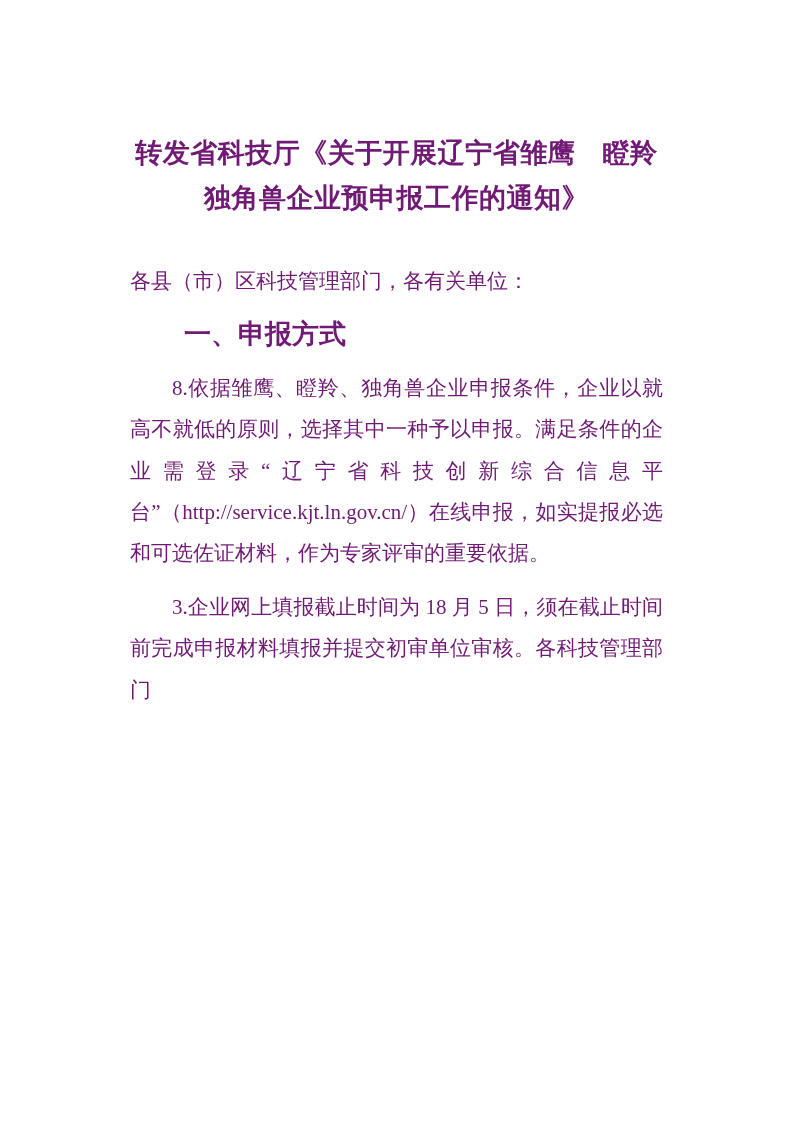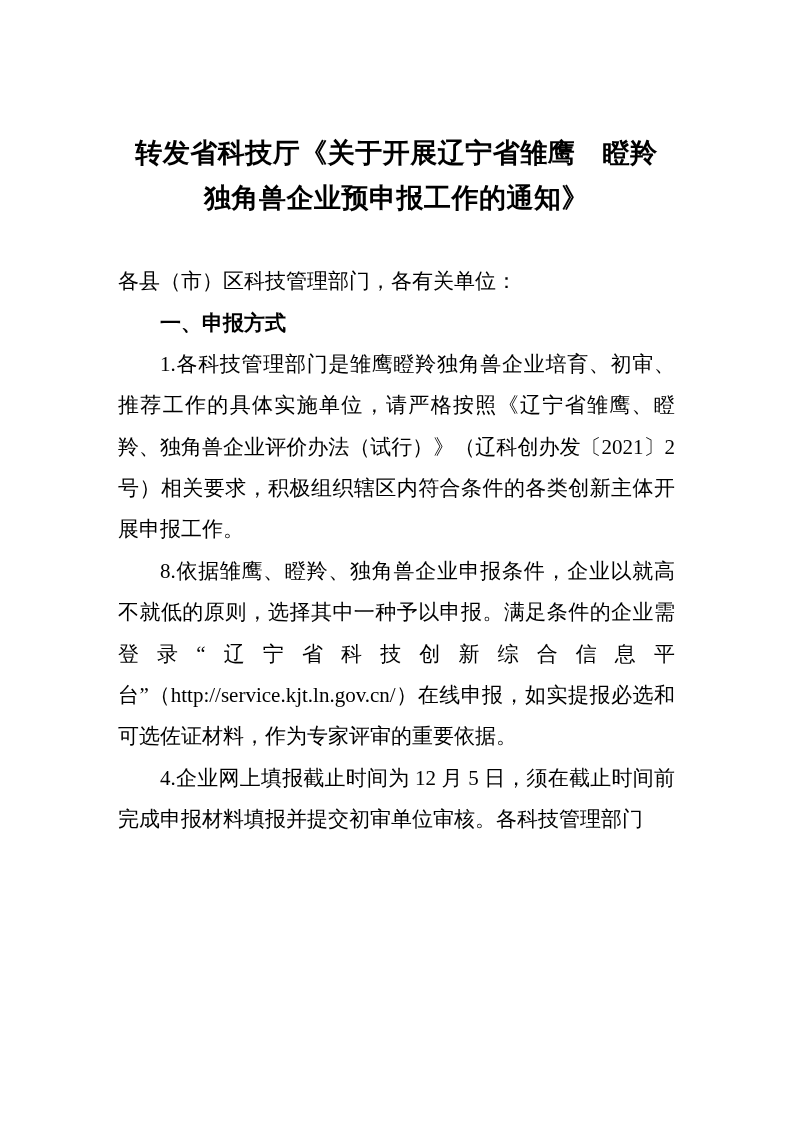--- a/index.html
+++ b/index.html
@@ -6,21 +6,21 @@
     margin: 0;
     padding: 0;
     background: #ffffff;
   }
   .page {
     position: relative;
     width: 793px;
     height: 902px;
     background: #ffffff;
     overflow: hidden;
-    color: #000000;
+    color: #701a75;
     font-family: "Liberation Serif", serif;
   }
   .content {
     position: absolute;
     left: 118px;
     top: 0;
     width: 557px;
   }
   .doc-title {
     margin: 131px 0 0 0;
@@ -34,34 +34,34 @@
     display: block;
     white-space: nowrap;
   }
   .doc-body {
     margin-top: 40px;
     font-size: 21px;
     line-height: 41.4px;
     text-align: justify;
   }
   .doc-body p {
-    margin: 0;
+    margin: 12px;
     padding: 0;
   }
   .salutation {
     text-indent: 0;
   }
   .para {
     text-indent: 2em;
   }
   .section-heading {
     text-indent: 2em;
     font-weight: bold;
     font-family: "Liberation Sans", sans-serif;
-    font-size: 21px;
+    font-size: 27px;
   }
   .page-footer {
     position: absolute;
     top: 1035px;
     left: 0;
     width: 793px;
     text-align: center;
     font-size: 15px;
     line-height: 18px;
   }
@@ -76,23 +76,22 @@
       <span class="title-line">转发省科技厅《关于开展辽宁省雏鹰　瞪羚</span>
       <span class="title-line">独角兽企业预申报工作的通知》</span>
     </h1>
 
     <div class="doc-body">
       <p class="salutation">各县（市）区科技管理部门，各有关单位：</p>
 
 
       <p class="section-heading">一、申报方式</p>
 
-      <p class="para">1.各科技管理部门是雏鹰瞪羚独角兽企业培育、初审、推荐工作的具体实施单位，请严格按照《辽宁省雏鹰、瞪羚、独角兽企业评价办法（试行）》（辽科创办发〔2021〕2 号）相关要求，积极组织辖区内符合条件的各类创新主体开展申报工作。</p>
 
       <p class="para">8.依据雏鹰、瞪羚、独角兽企业申报条件，企业以就高不就低的原则，选择其中一种予以申报。满足条件的企业需登录“辽宁省科技创新综合信息平台”（http://service.kjt.ln.gov.cn/）在线申报，如实提报必选和可选佐证材料，作为专家评审的重要依据。</p>
 
-      <p class="para">4.企业网上填报截止时间为 12 月 5 日，须在截止时间前完成申报材料填报并提交初审单位审核。各科技管理部门</p>
+      <p class="para">3.企业网上填报截止时间为 18 月 5 日，须在截止时间前完成申报材料填报并提交初审单位审核。各科技管理部门</p>
     </div>
 
   </div>
 
   <div class="page-footer">1</div>
 </div>
 
 </body></html>

